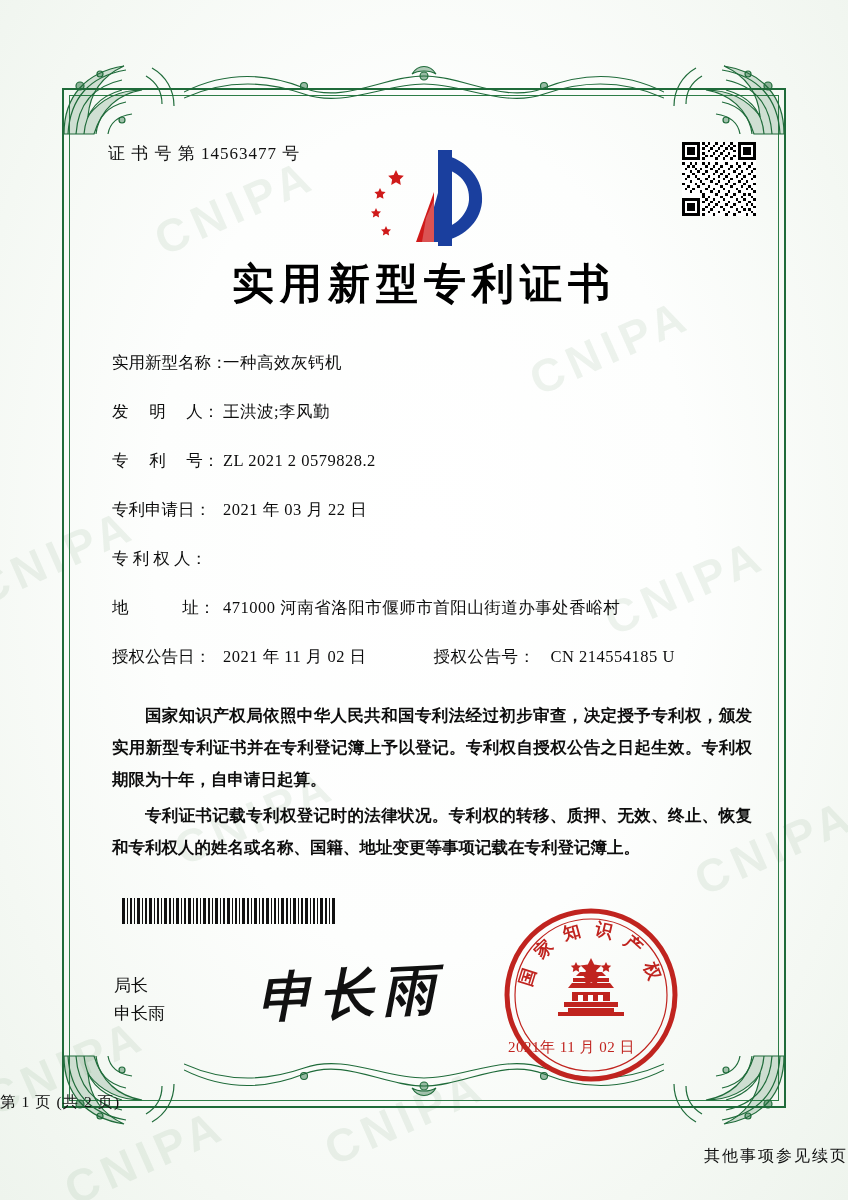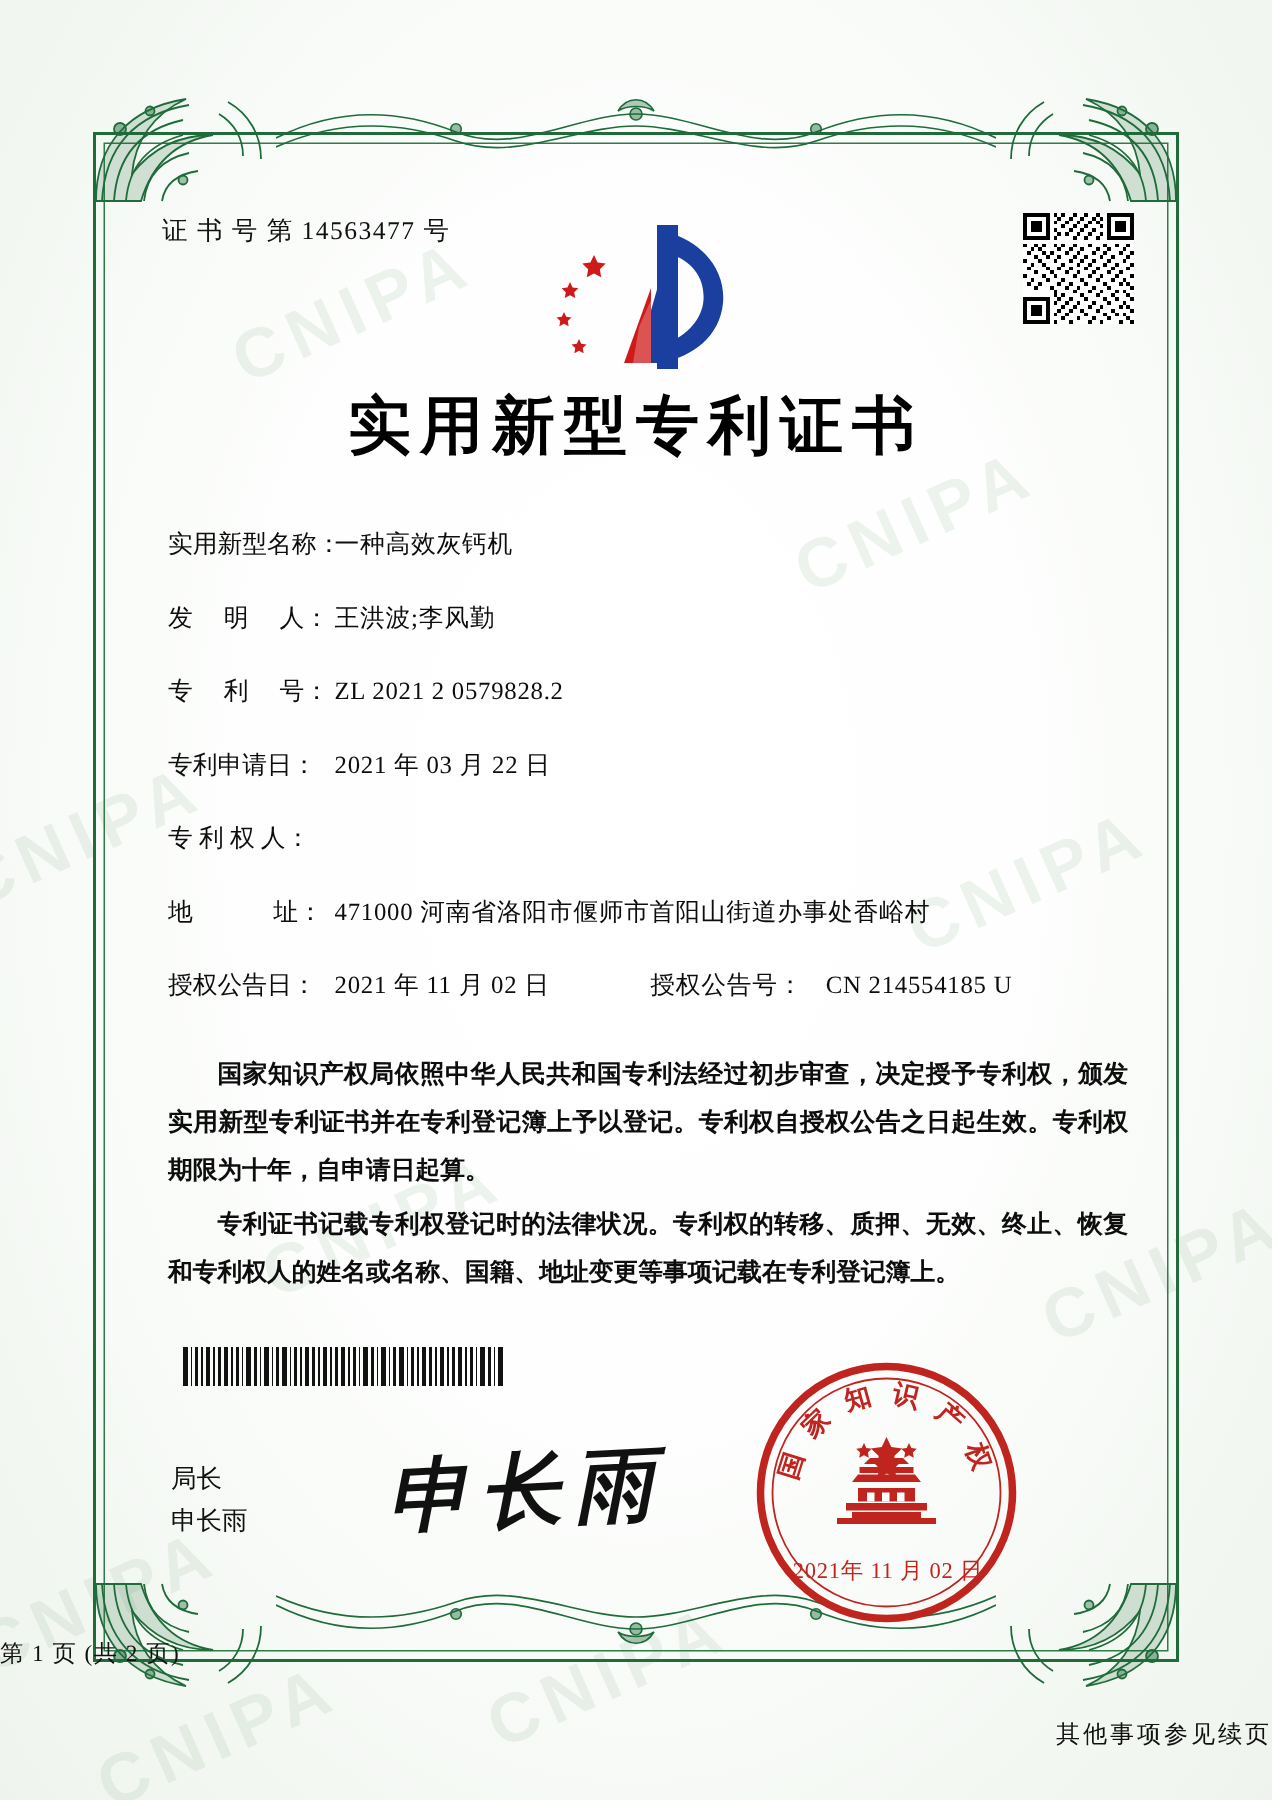--- a/index.html
+++ b/index.html
@@ -193,21 +193,20 @@
   .seal {
     position: absolute;
     left: 502px; top: 906px;
     width: 178px; height: 178px;
   }
   .seal svg { display: block; width: 100%; height: 100%; }
   .seal-date {
     position: absolute;
     left: 508px; top: 1038px;
     width: 168px;
-    text-align: center;
     font-size: 15px;
     color: #c0241f;
     letter-spacing: 0.5px;
     white-space: nowrap;
   }
 
   
   .page-num {
     position: absolute;
     left: 0; right: 0; top: 1092px;

